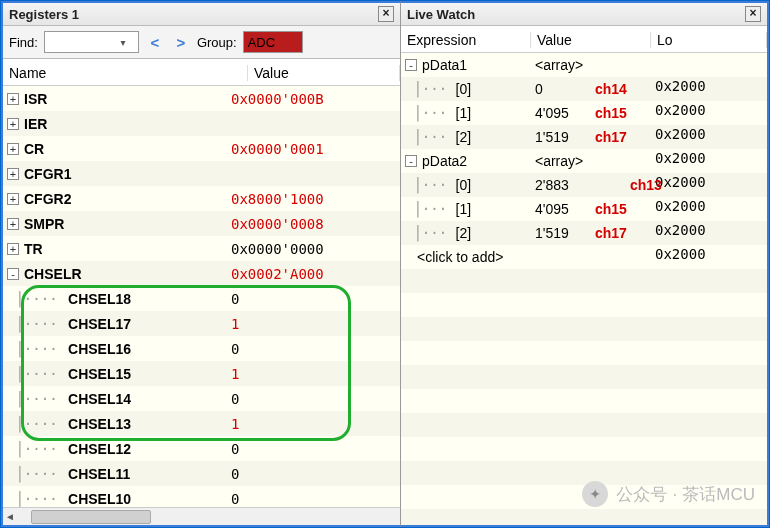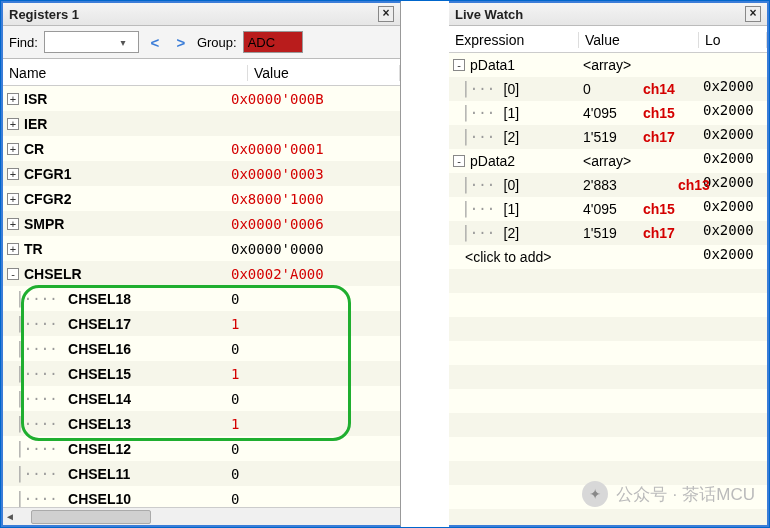--- a/index.html
+++ b/index.html
@@ -9,21 +9,20 @@
     background: #fff;
     width: 770px;
     height: 528px;
     overflow: hidden;
     border: 1px solid #0066cc;
   }
   .container {
     display: flex;
     width: 100%;
     height: 100%;
-    gap: 48px;
   }
   .panel {
     display: flex;
     flex-direction: column;
     border-right: 1px solid #999;
   }
   .panel.left { width: 400px; border-left: 2px solid #3b7dd8; border-top: 2px solid #3b7dd8; border-bottom: 2px solid #3b7dd8; }
   .panel.right { flex: 1; border: 2px solid #3b7dd8; border-left: none; }
   .titlebar {
     background: linear-gradient(#f4f4f4, #e6e6e6);
@@ -229,35 +228,34 @@
             <span class="expander">+</span>
             <span class="regname">CR</span>
           </div>
           <div class="c2 redval">0x0000'0001</div>
         </div>
         <div class="row">
           <div class="c1">
             <span class="expander">+</span>
             <span class="regname">CFGR1</span>
           </div>
-          <div class="c2 redval">0x0000'0003</div>
         </div>
         <div class="row">
           <div class="c1">
             <span class="expander">+</span>
             <span class="regname">CFGR2</span>
           </div>
           <div class="c2 redval">0x8000'1000</div>
         </div>
         <div class="row">
           <div class="c1">
             <span class="expander">+</span>
             <span class="regname">SMPR</span>
           </div>
-          <div class="c2 redval">0x0000'0006</div>
+          <div class="c2 redval">0x0000'0008</div>
         </div>
         <div class="row">
           <div class="c1">
             <span class="expander">+</span>
             <span class="regname">TR</span>
           </div>
           <div class="c2">0x0000'0000</div>
         </div>
         <div class="row">
           <div class="c1">

